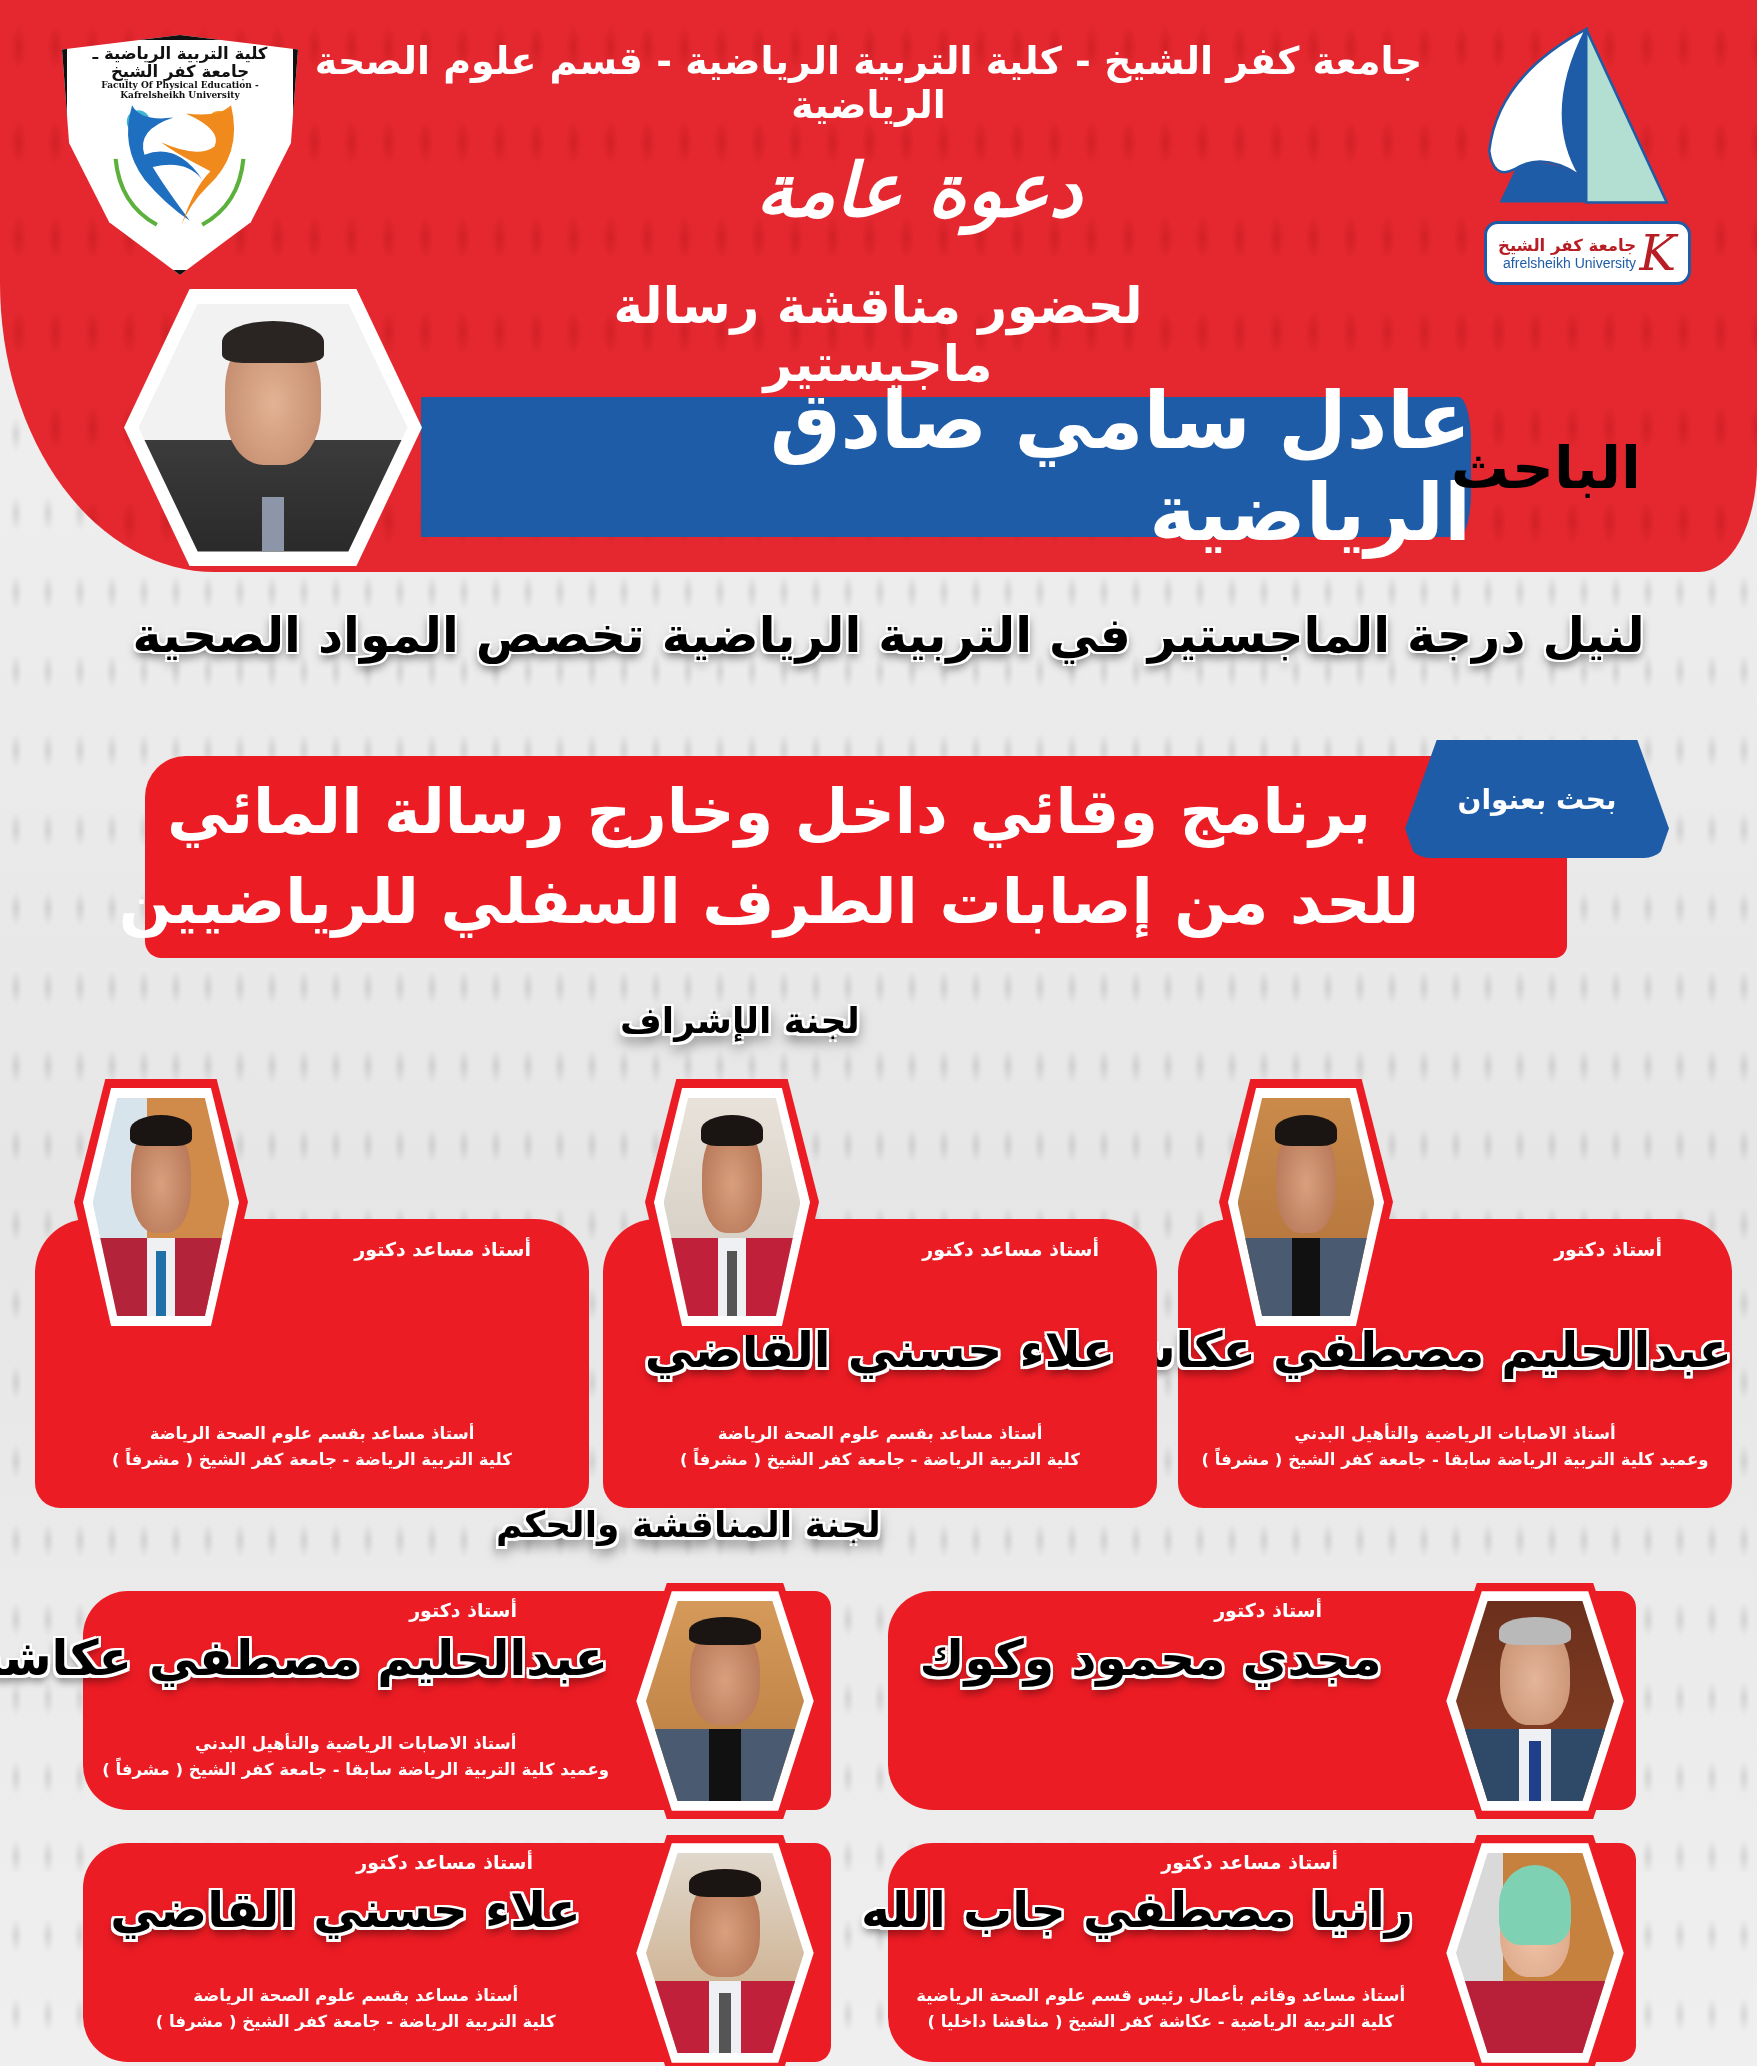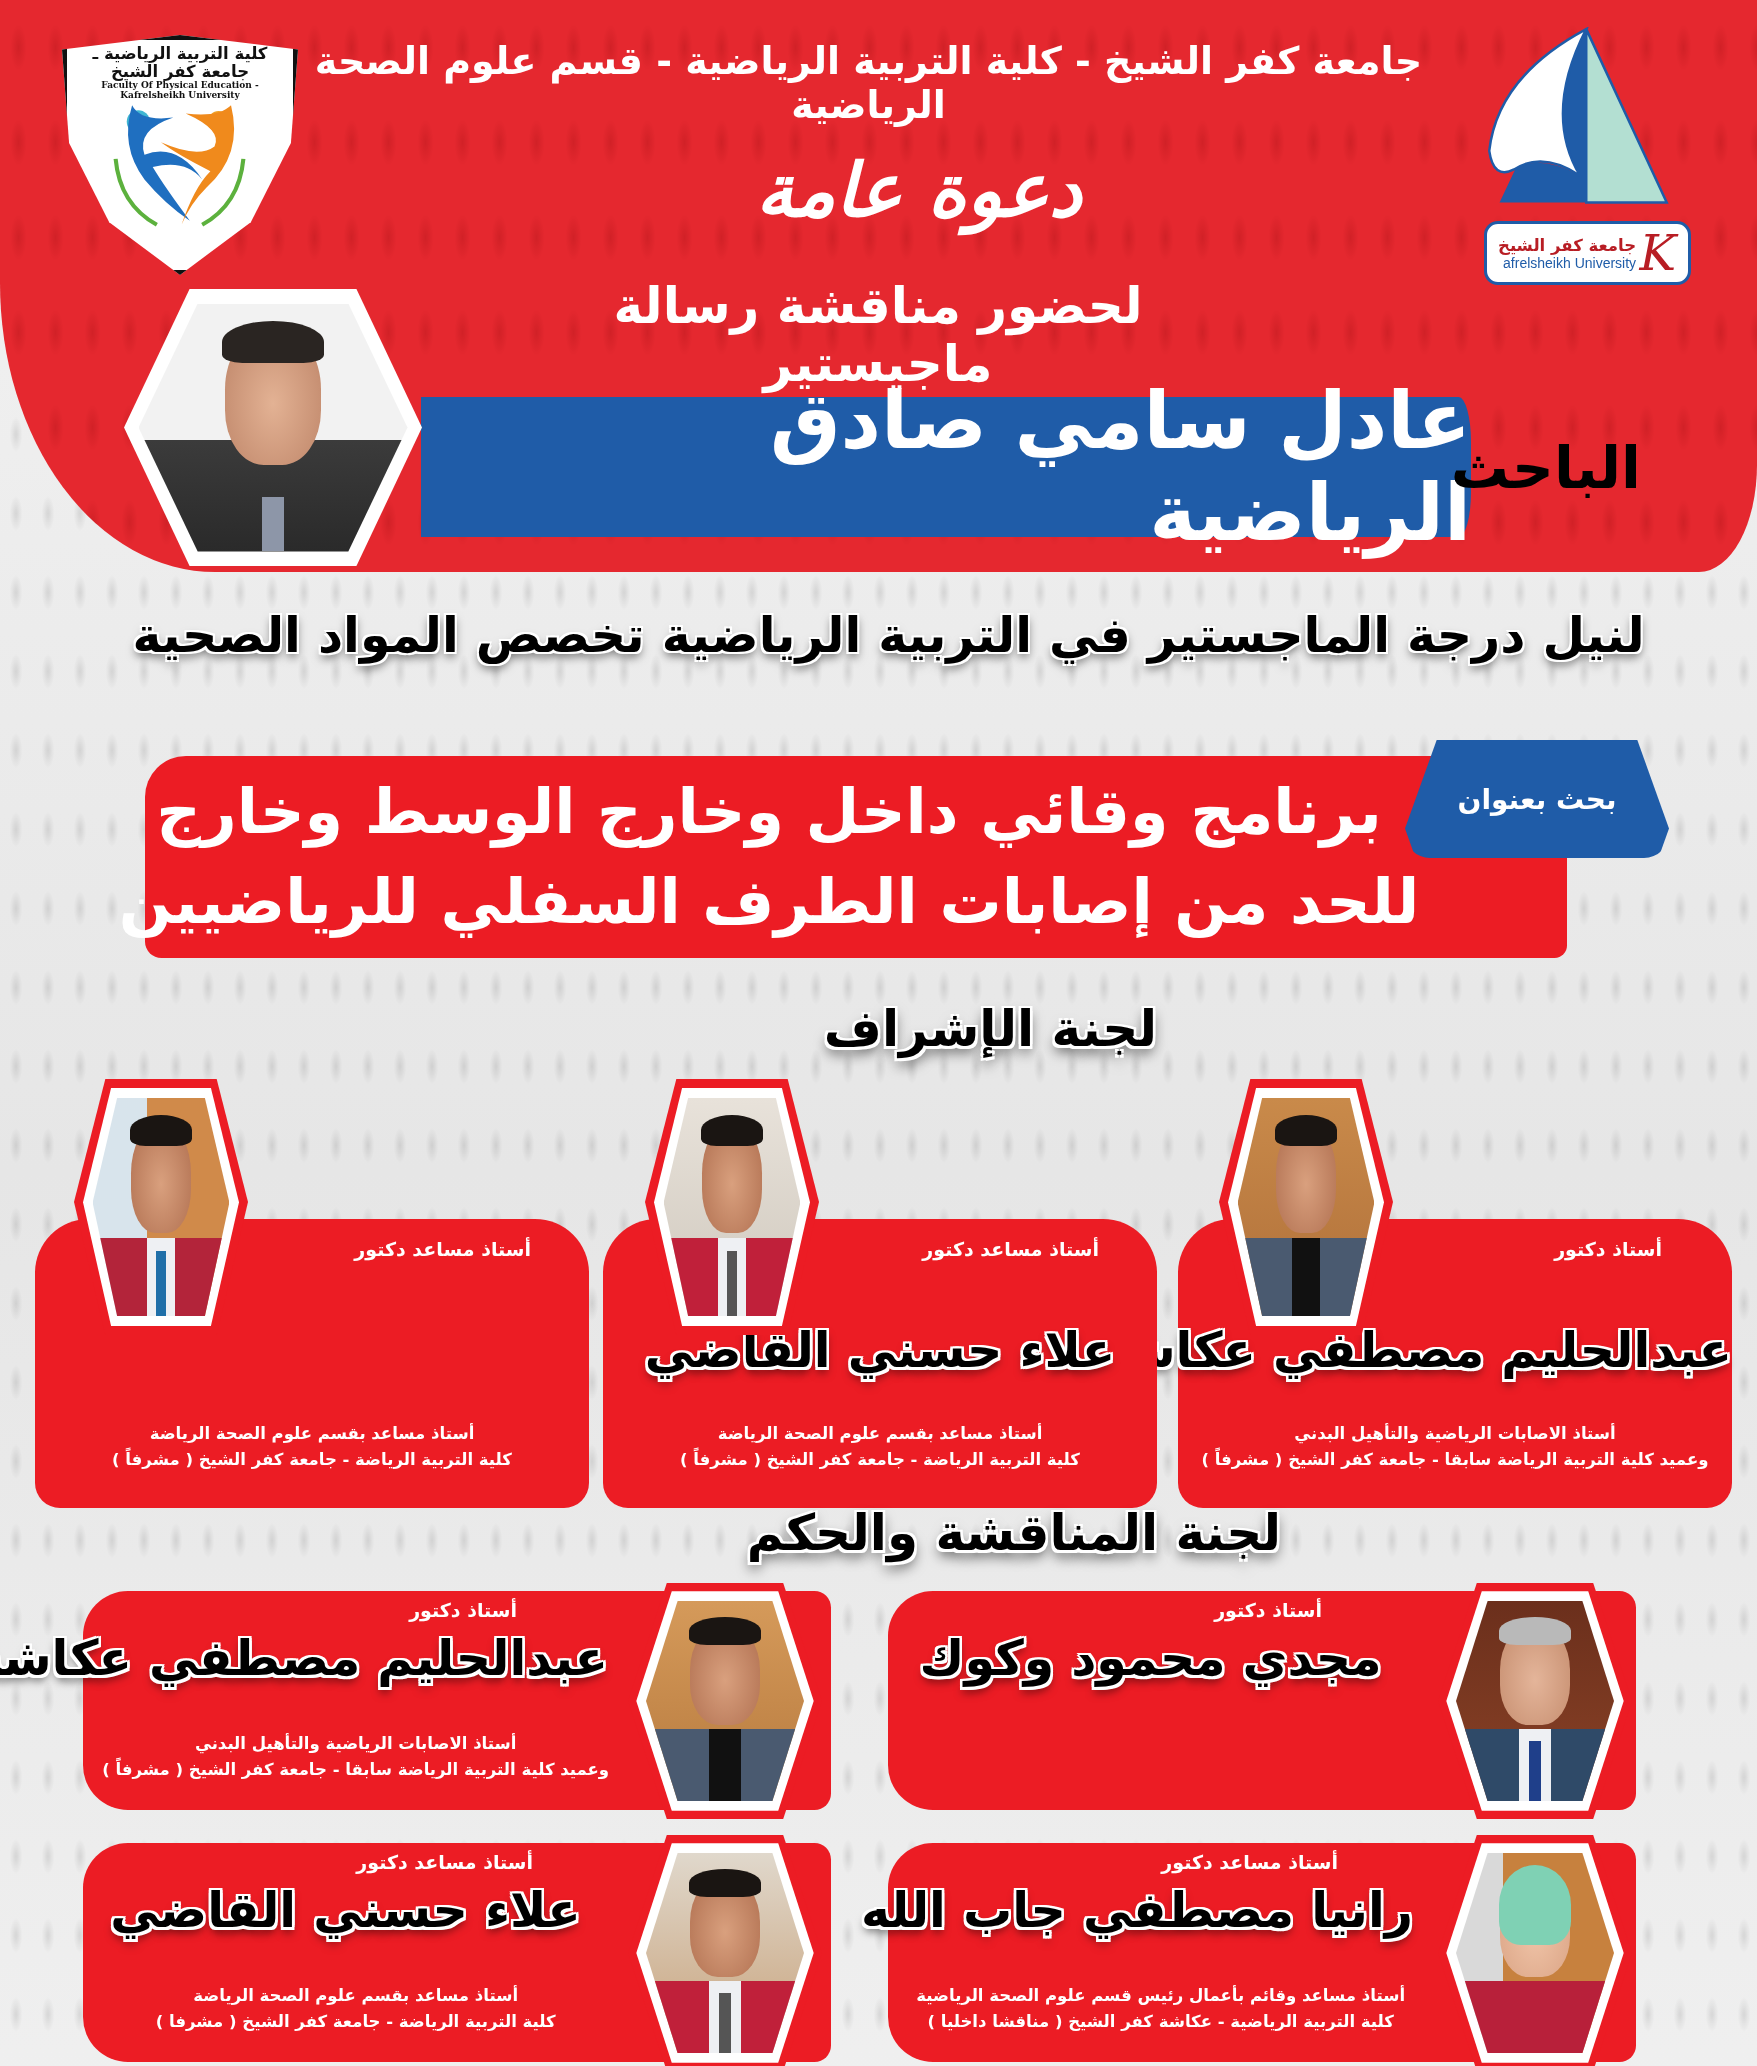--- a/index.html
+++ b/index.html
@@ -130,21 +130,21 @@
     left: 1405px; top: 740px; width: 264px; height: 118px;
     background: #1f5ca8;
     clip-path: polygon(12% 0, 88% 0, 100% 75%, 96% 100%, 4% 100%, 0 75%);
     border-radius: 25px;
     display: flex; align-items: center; justify-content: center;
   }
   .title-badge span { color: #fff; font-weight: bold; font-size: 28px; }
 
   
   .section-head {
-    text-align: right; font-weight: bold; font-size: 50px; color: #000;
+    text-align: left; font-weight: bold; font-size: 36px; color: #000;
     text-shadow: -2.5px -2.5px 0 #fff, 2.5px -2.5px 0 #fff, -2.5px 2.5px 0 #fff, 2.5px 2.5px 0 #fff, 0 6.6px 12.4px rgba(0,0,0,0.6);
     letter-spacing: 2.5px;
   }
   .sup-head { left: 620px; top: 1000px; width: 537px; }
   .exam-head { left: 496px; top: 1504px; width: 785px; }
 
   
   .sup-card {
     position: absolute; z-index: 4; top: 1219px; width: 554px; height: 289px;
     background: #ec1c24; border-radius: 54px 54px 25px 25px;
@@ -254,21 +254,21 @@
   <div class="photo">
     <div class="face"></div>
       <div class="hair"></div>
       <div class="tie"></div>
   </div>
 </div>
 
 <div class="z degree-line">لنيل درجة الماجستير في التربية الرياضية تخصص المواد الصحية</div>
 
 <div class="z title-box">
-  <div class="title-line">برنامج وقائي داخل وخارج الوسط وخارج</div>
+  <div class="title-line">برنامج وقائي داخل وخارج رسالة المائي</div>
   <div class="title-line">للحد من إصابات الطرف السفلي للرياضيين</div>
 </div>
 <div class="z title-badge">
   <span>بحث بعنوان</span>
 </div>
 
 <div class="z section-head sup-head">لجنة الإشراف</div>
 
 <div class="sup-card" style="left:1178px">
   <div class="card-role" style="right:70px; top:18.6px;">أستاذ دكتور</div>

